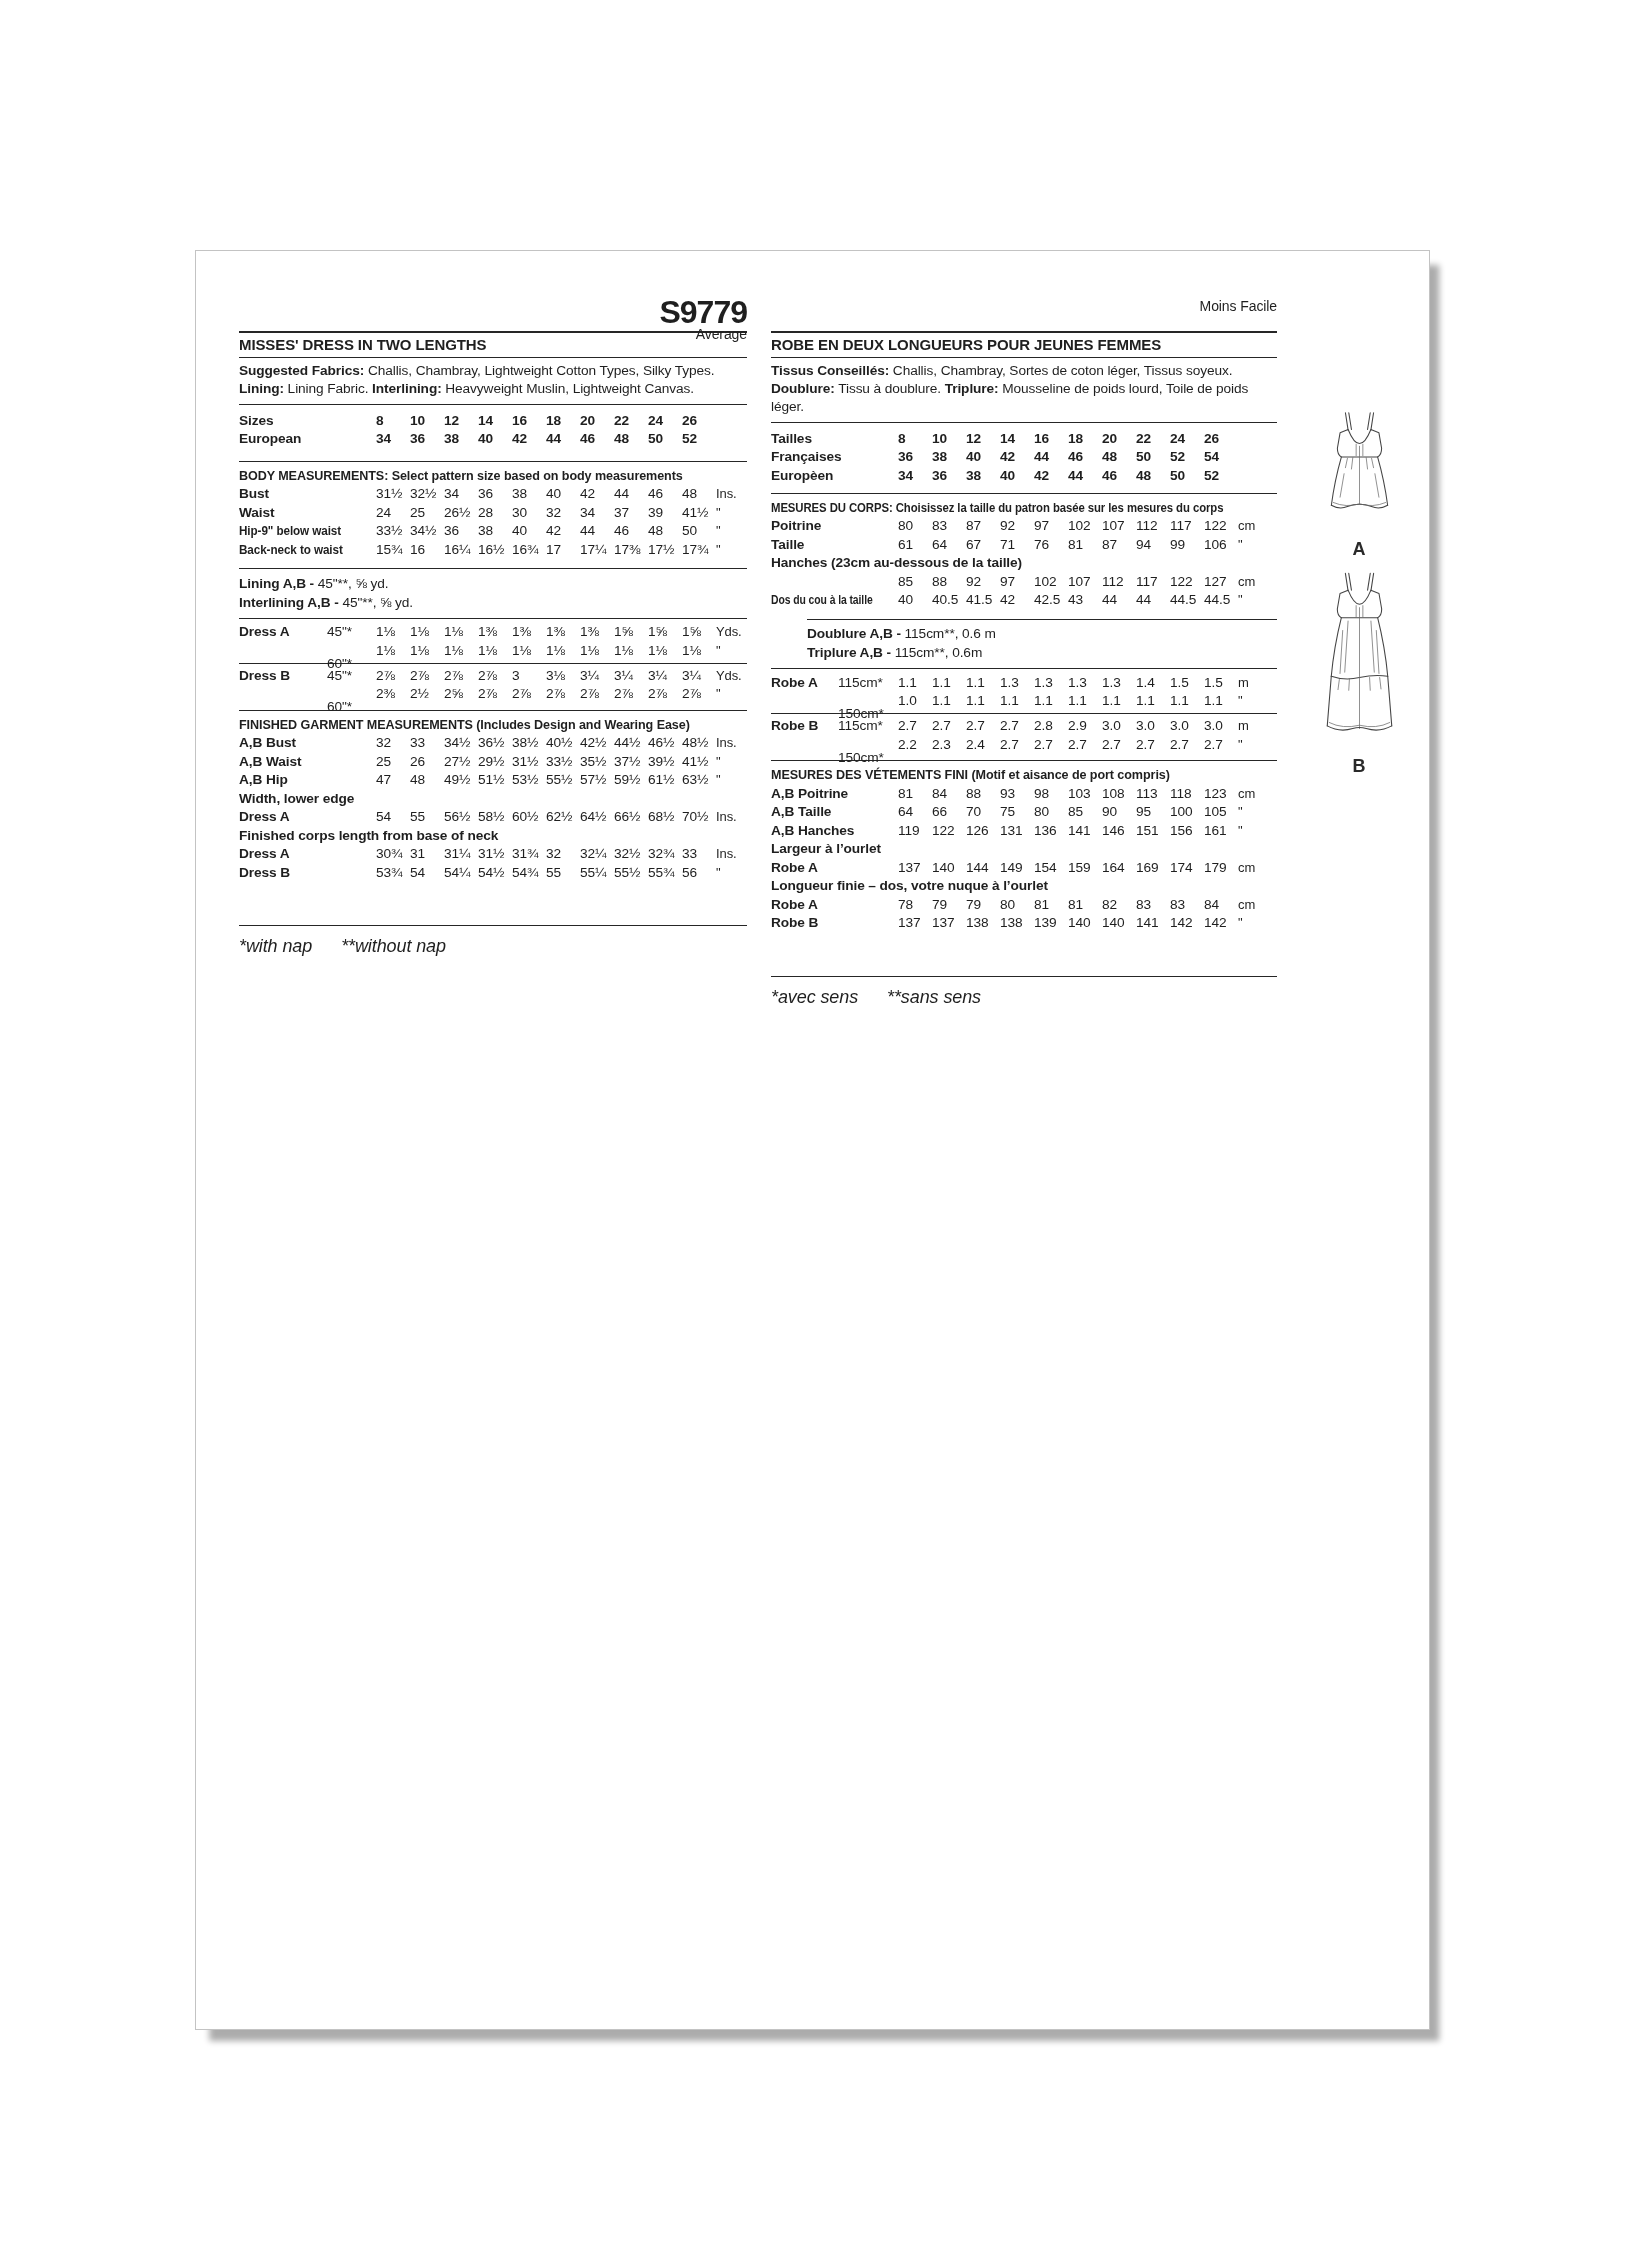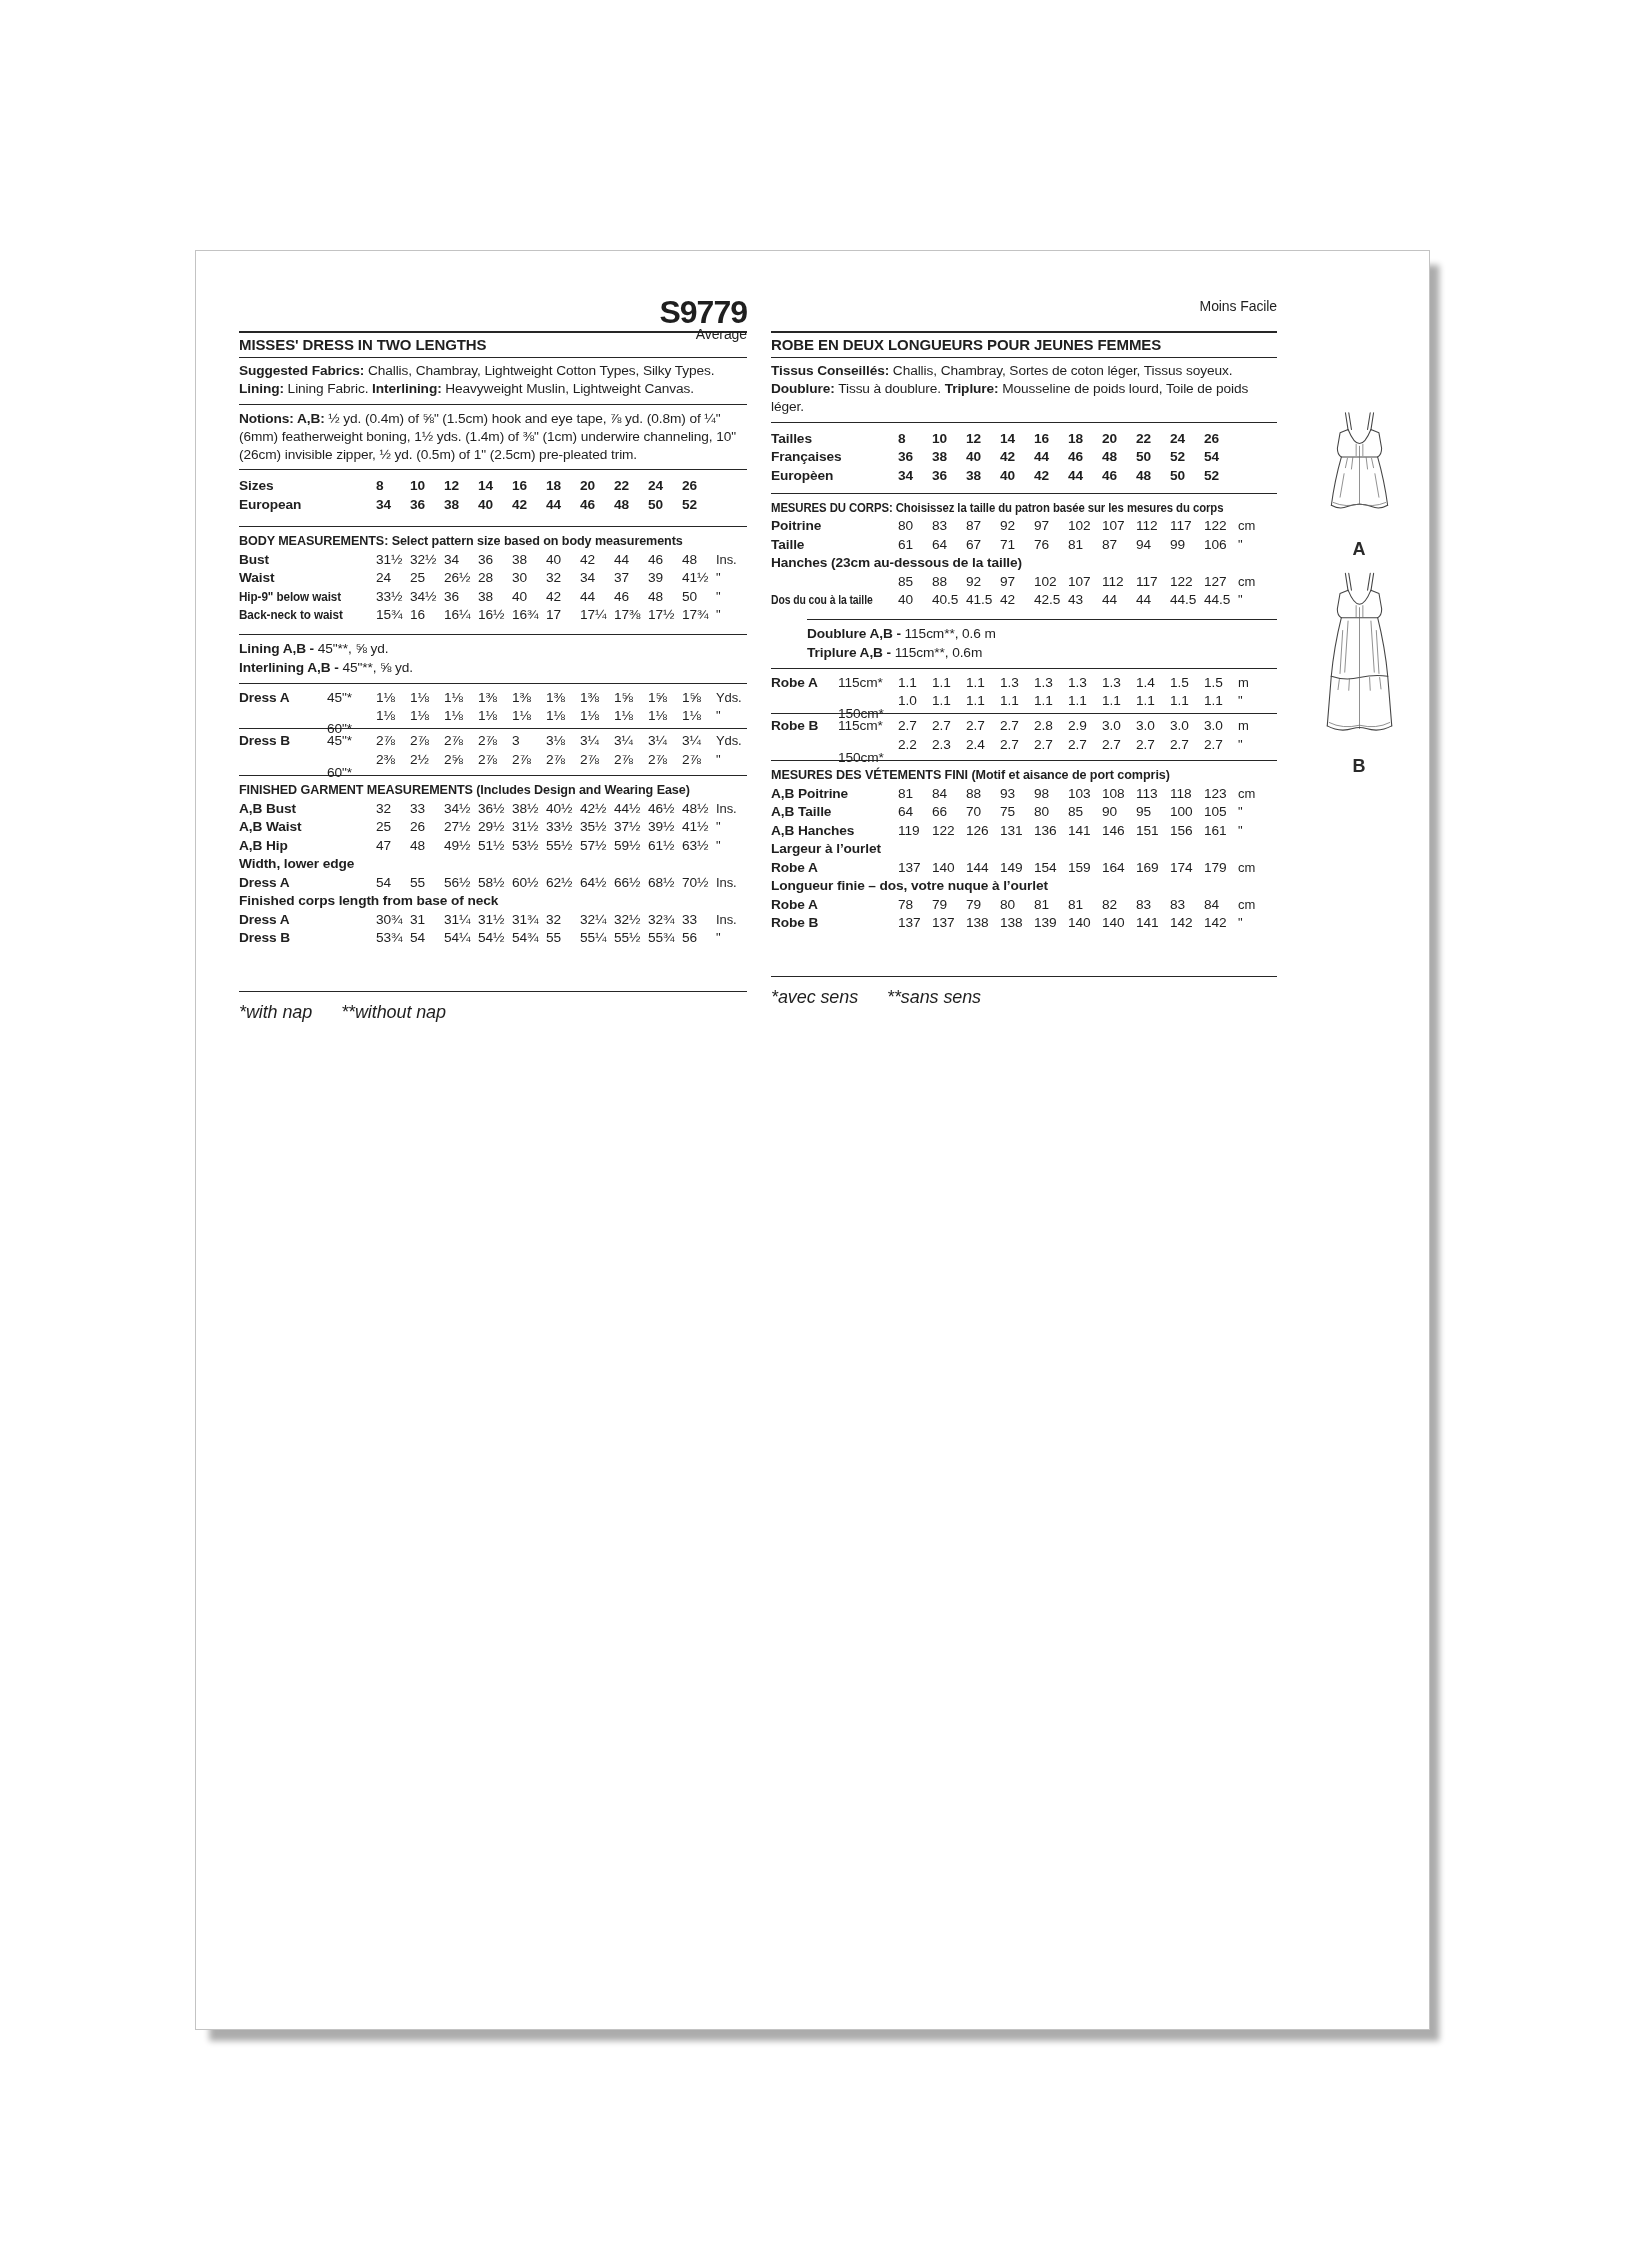--- a/index.html
+++ b/index.html
@@ -67,21 +67,20 @@
 
 <div class="sheet">
 
   <div class="col col-en">
     <div class="col-header">
       <span class="sku">S9779</span>
       <span class="difficulty">Average</span>
     </div>
     <div class="title-row">MISSES' DRESS IN TWO LENGTHS</div>
     <p class="para"><b>Suggested Fabrics:</b><span> Challis, Chambray, Lightweight Cotton Types, Silky Types. </span><b>Lining:</b><span> Lining Fabric. </span><b>Interlining:</b><span> Heavyweight Muslin, Lightweight Canvas.</span></p>
-    <p class="para"><b>Notions: A,B:</b><span> ½ yd. (0.4m) of ⅝" (1.5cm) hook and eye tape, ⅞ yd. (0.8m) of ¼" (6mm) featherweight boning, 1½ yds. (1.4m) of ⅜" (1cm) underwire channeling, 10" (26cm) invisible zipper, ½ yd. (0.5m) of 1" (2.5cm) pre-pleated trim.</span></p>
     <div class="tbl-plain">
         <div class="trow boldvals">
           <span class="tlabel"><b>Sizes</b></span>
           <span class="tval">8</span>
           <span class="tval">10</span>
           <span class="tval">12</span>
           <span class="tval">14</span>
           <span class="tval">16</span>
           <span class="tval">18</span>
           <span class="tval">20</span>

